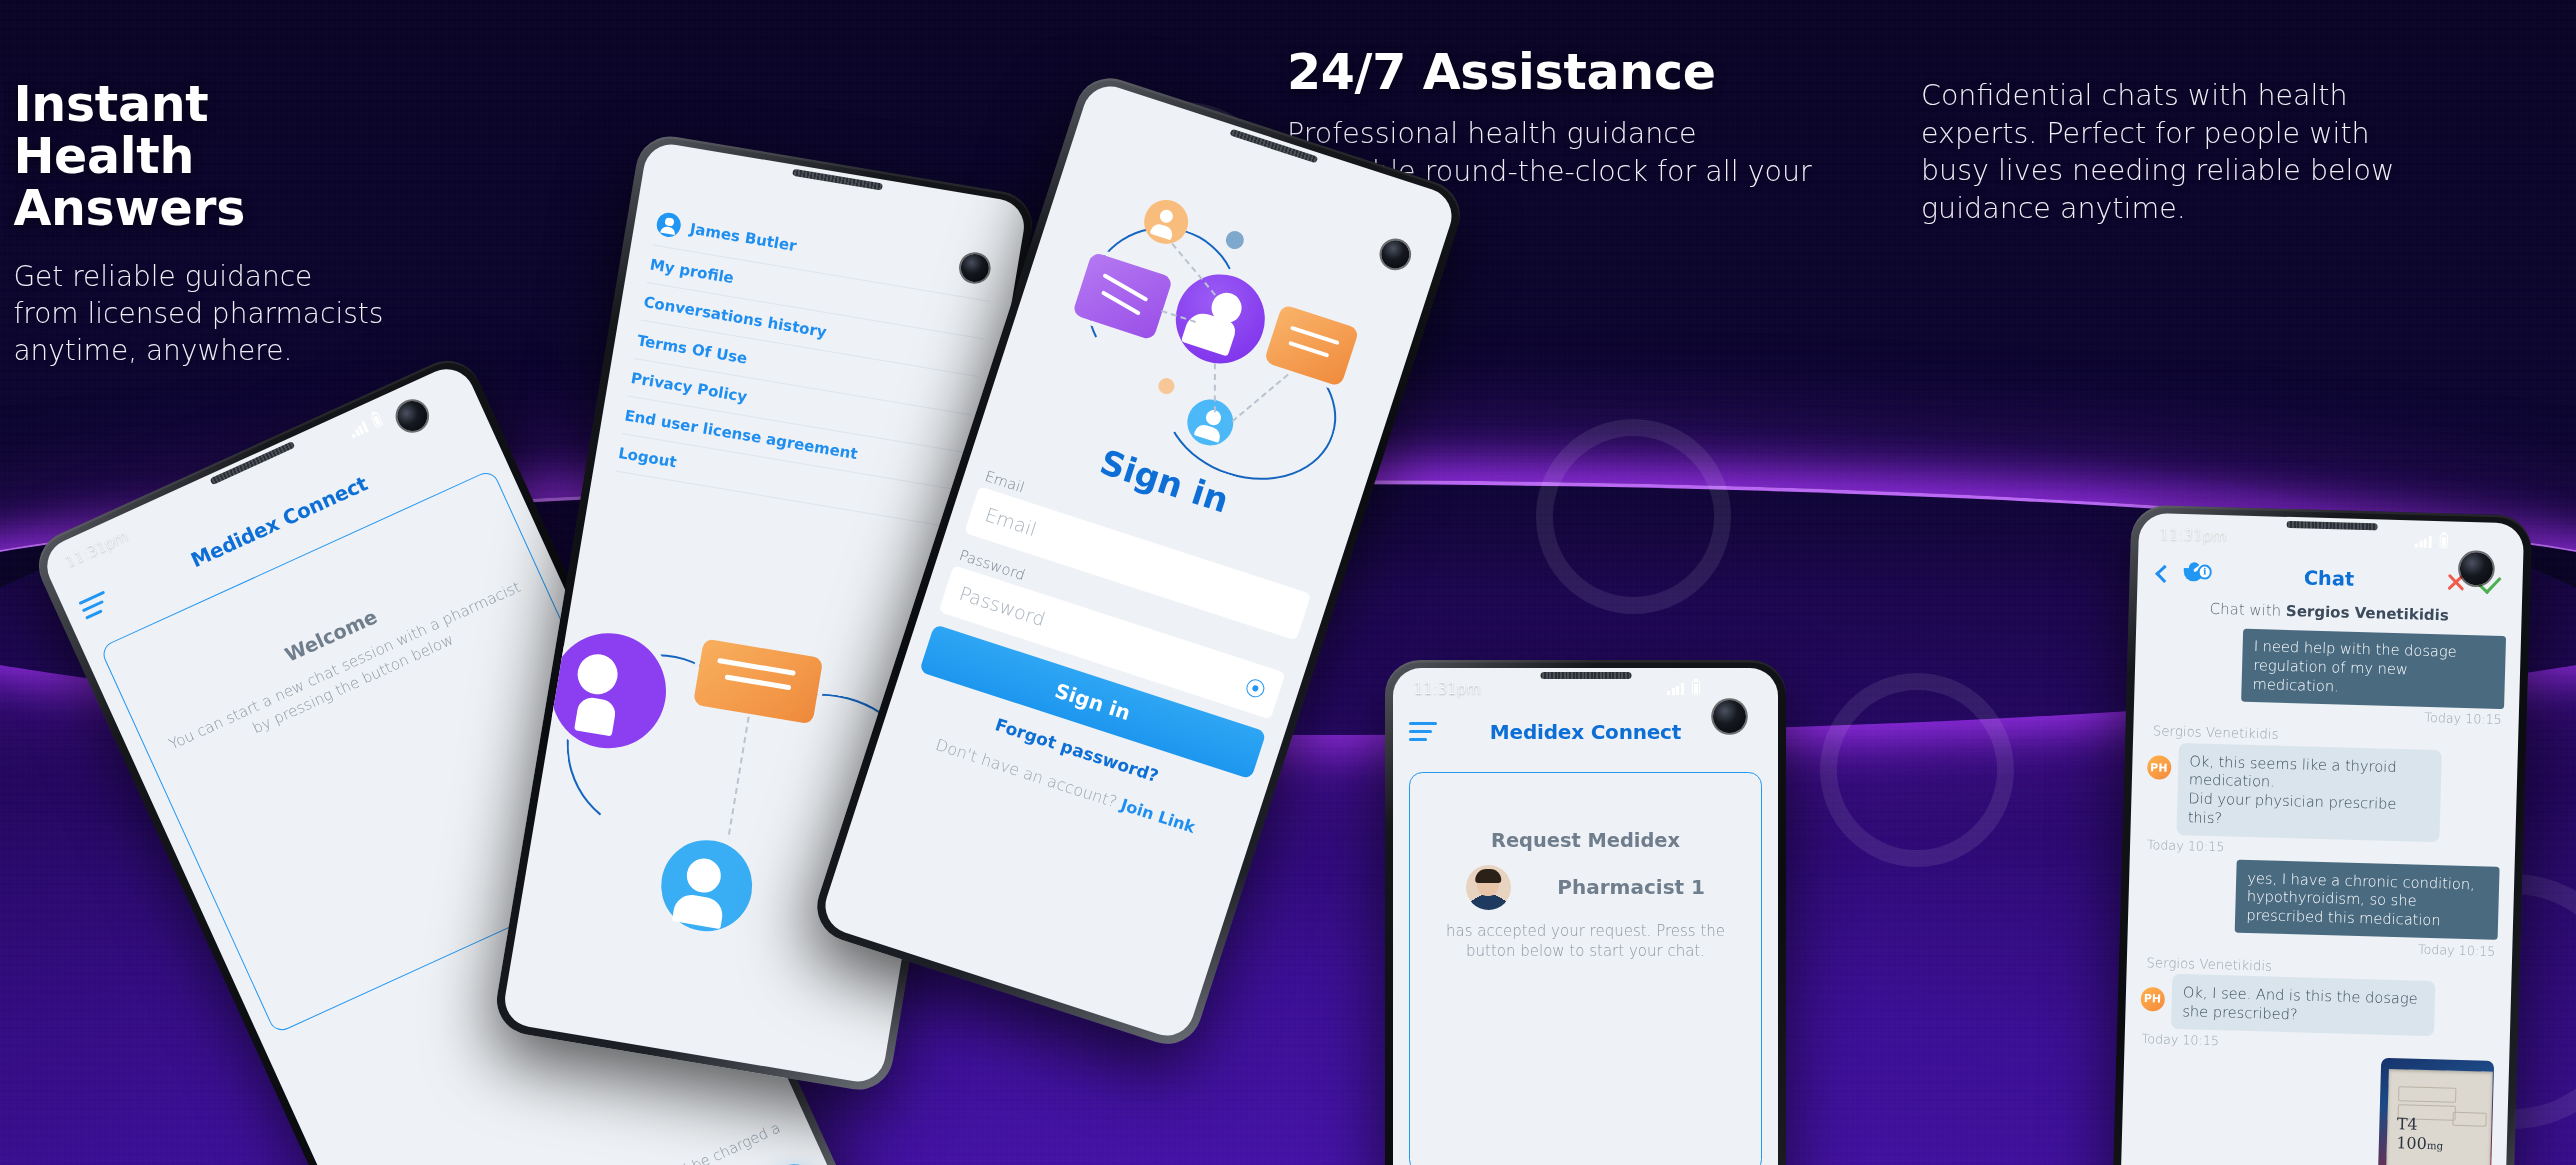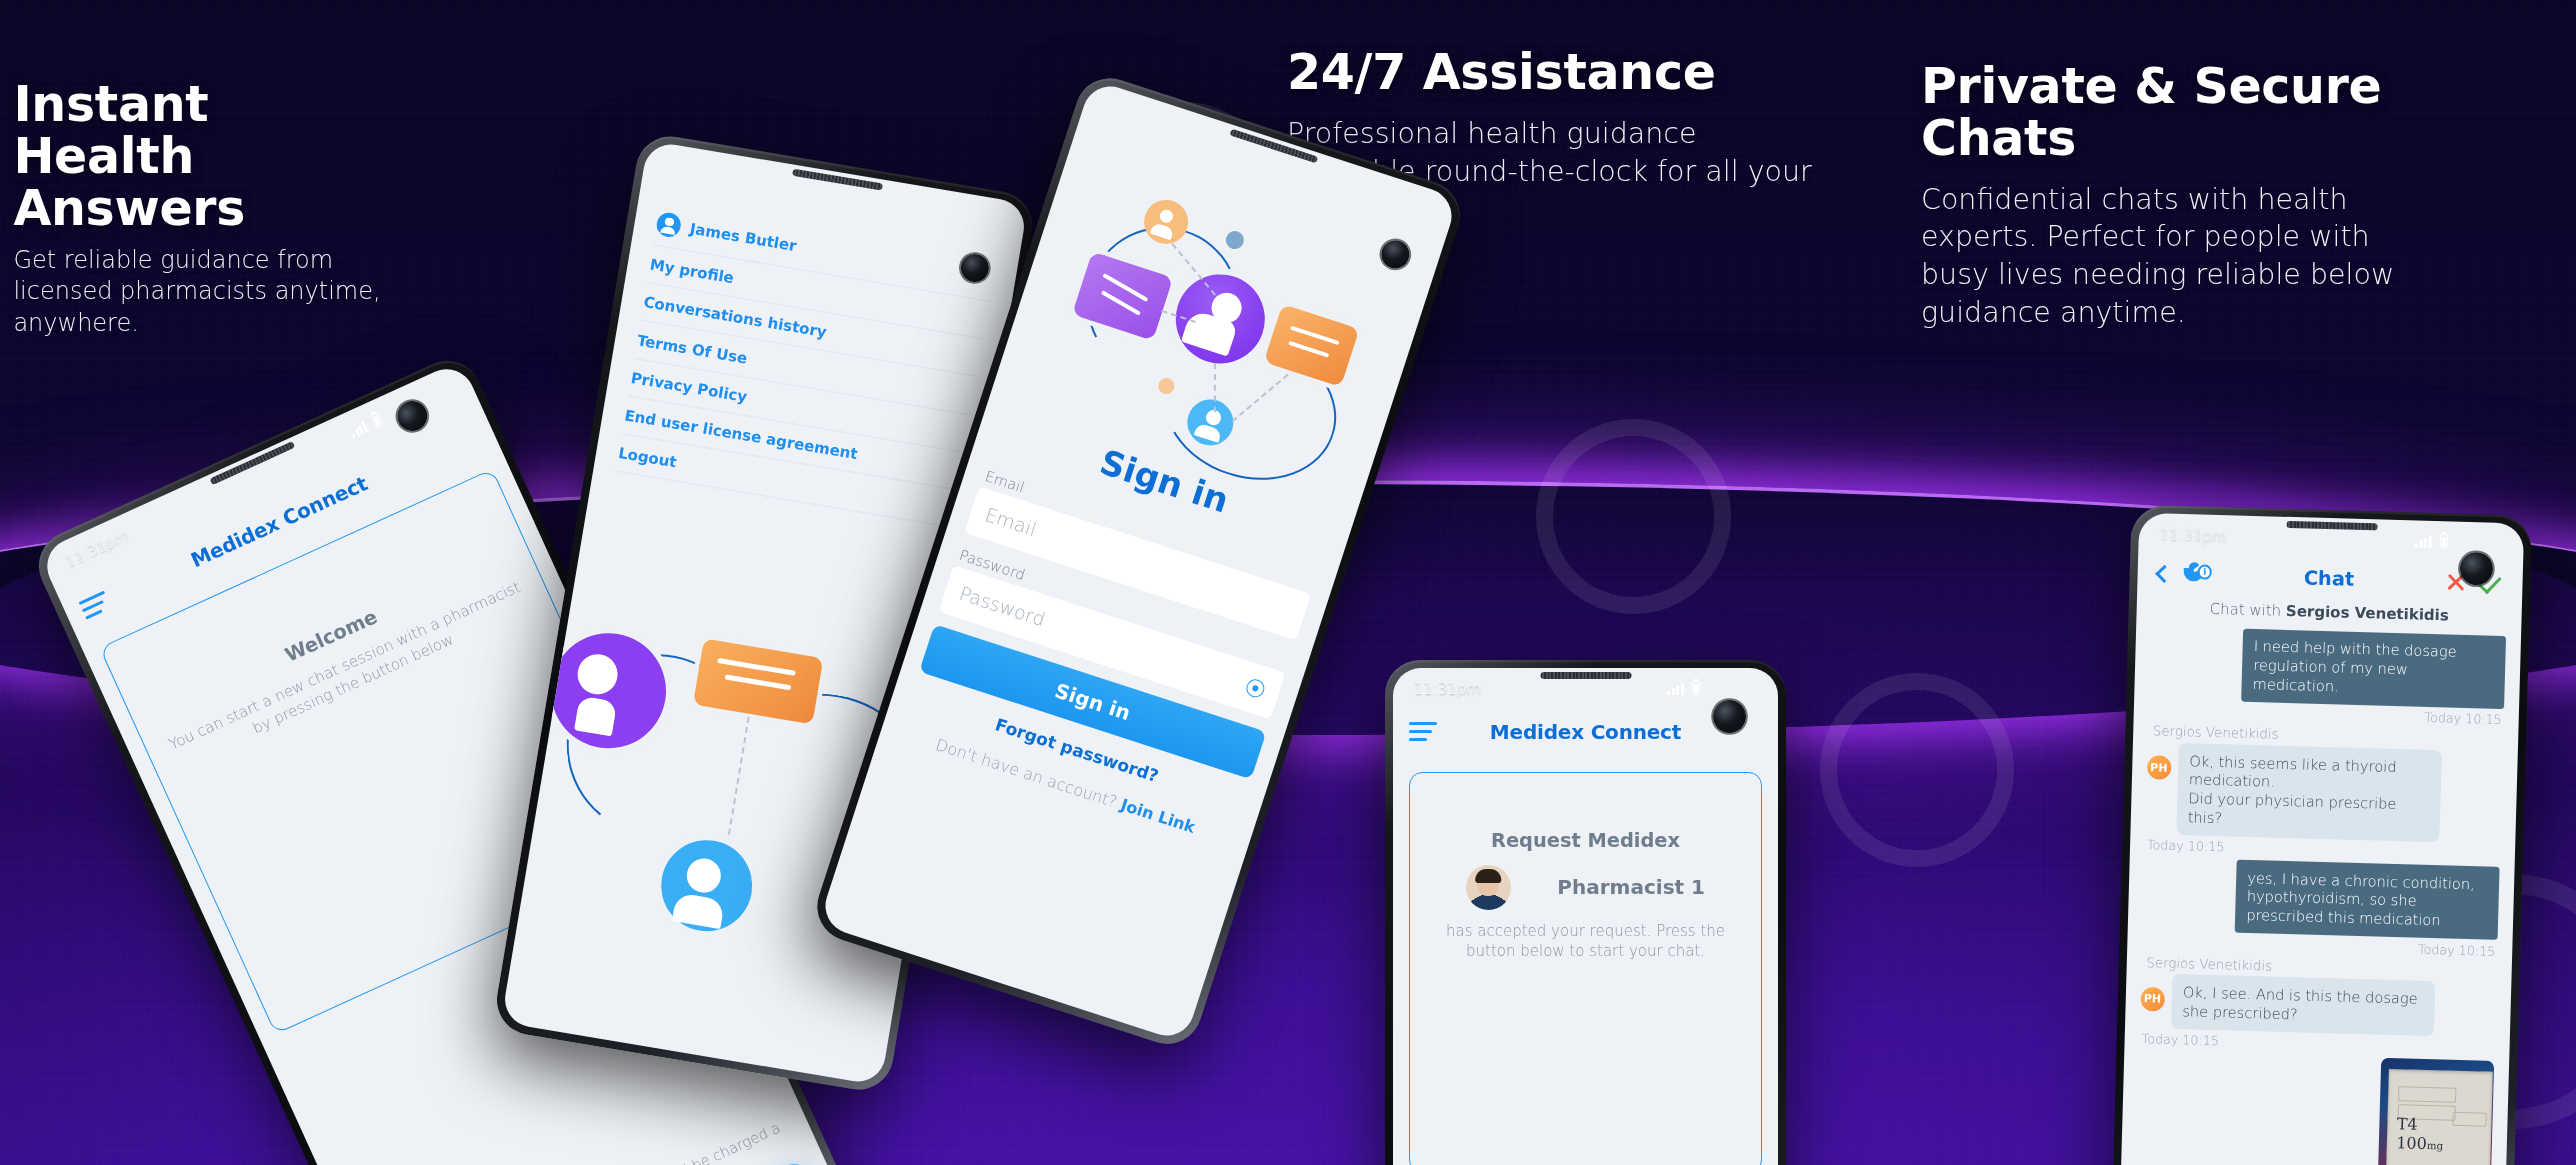--- a/index.html
+++ b/index.html
@@ -44,21 +44,21 @@
     font-weight: 700; letter-spacing: -0.3px; line-height: 1.06;
     text-shadow: 0 1.8px 11px rgba(0,0,0,.55);
   }
   .col p {
     font-family: "DejaVu Sans", sans-serif;
     font-weight: 300; line-height: 1.32; color: #f2eef9;
     text-shadow: 0 1.2px 6px rgba(0,0,0,.5);
   }
   #col-1 { left: 13.4px; top: 79px; width: 370px; }
   #col-1 h1 { font-size: 49px; }
-  #col-1 p { font-size: 24px; margin-top: 10px; }
+  #col-1 p { font-size: 28px; margin-top: 24px; }
   #col-2 { left: 1287px; top: 47px; width: 534px; }
   #col-2 h1 { font-size: 49px; }
   #col-2 p { font-size: 28.5px; margin-top: 16px; }
   #col-3 { left: 1921px; top: 61px; width: 516px; }
   #col-3 h1 { font-size: 49px; }
   #col-3 p { font-size: 28.5px; margin-top: 16px; }
 
   
   .phone {
     position: absolute;
@@ -258,21 +258,20 @@
 
 <div class="col" id="col-1">
   <h1>Instant Health Answers</h1>
   <p>Get reliable guidance from licensed pharmacists anytime, anywhere.</p>
 </div>
 <div class="col" id="col-2">
   <h1>24/7 Assistance</h1>
   <p>Professional health guidance available round-the-clock for all your questions.</p>
 </div>
 <div class="col" id="col-3">
-  <h1>Private &amp; Secure Chats</h1>
   <p>Confidential chats with health experts. Perfect for people with busy lives needing reliable below guidance anytime.</p>
 </div>
 
 <div class="phone" id="phone-1">
   <div class="inner">
     <div class="speaker"></div>
     <div class="camera"></div>
     <div class="status">11:31pm</div>
     <div class="status-icons">
       <span class="bars">

